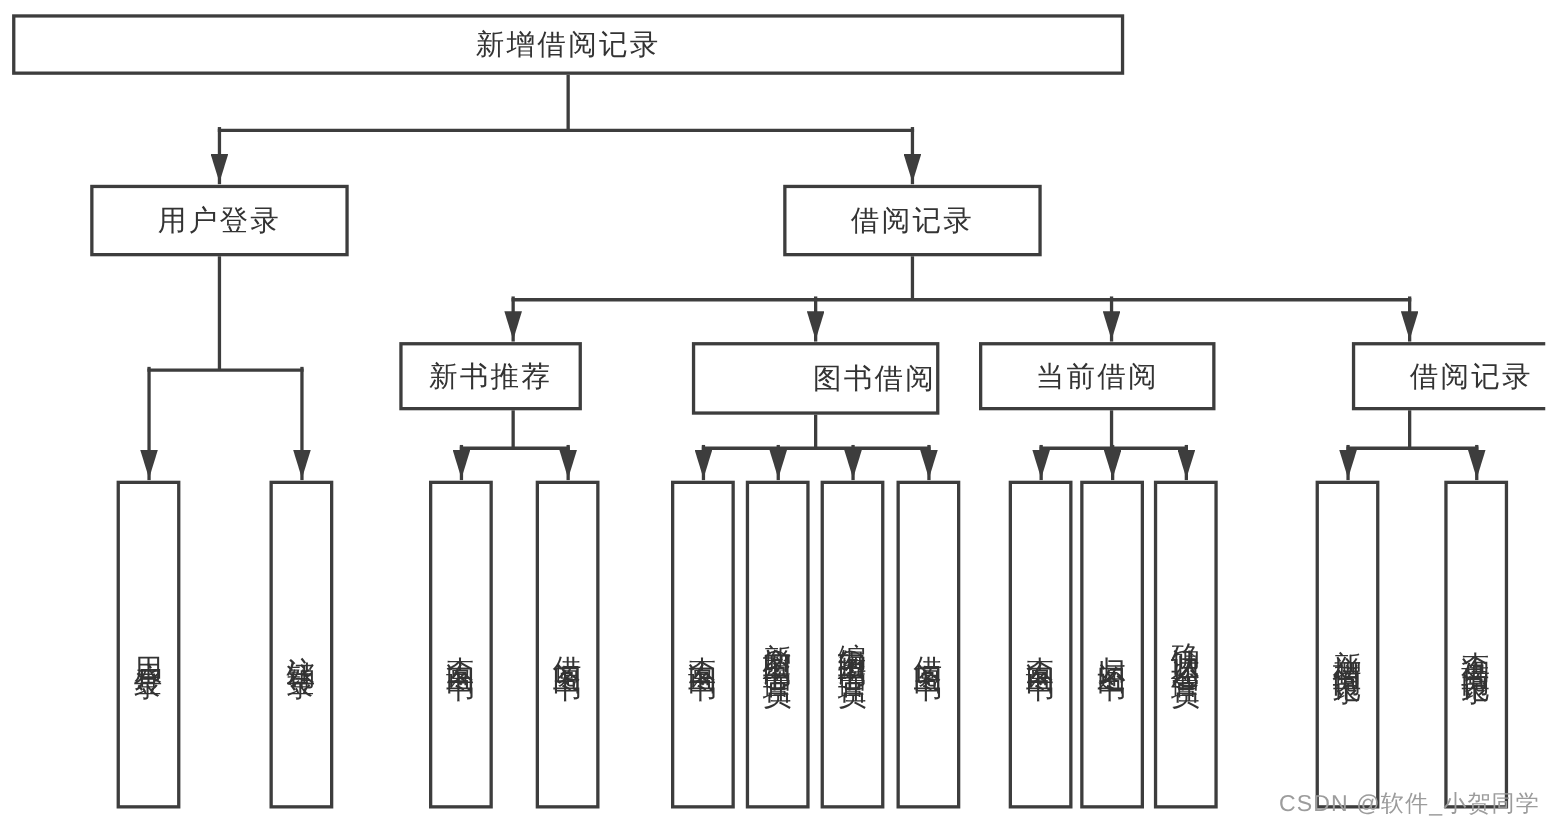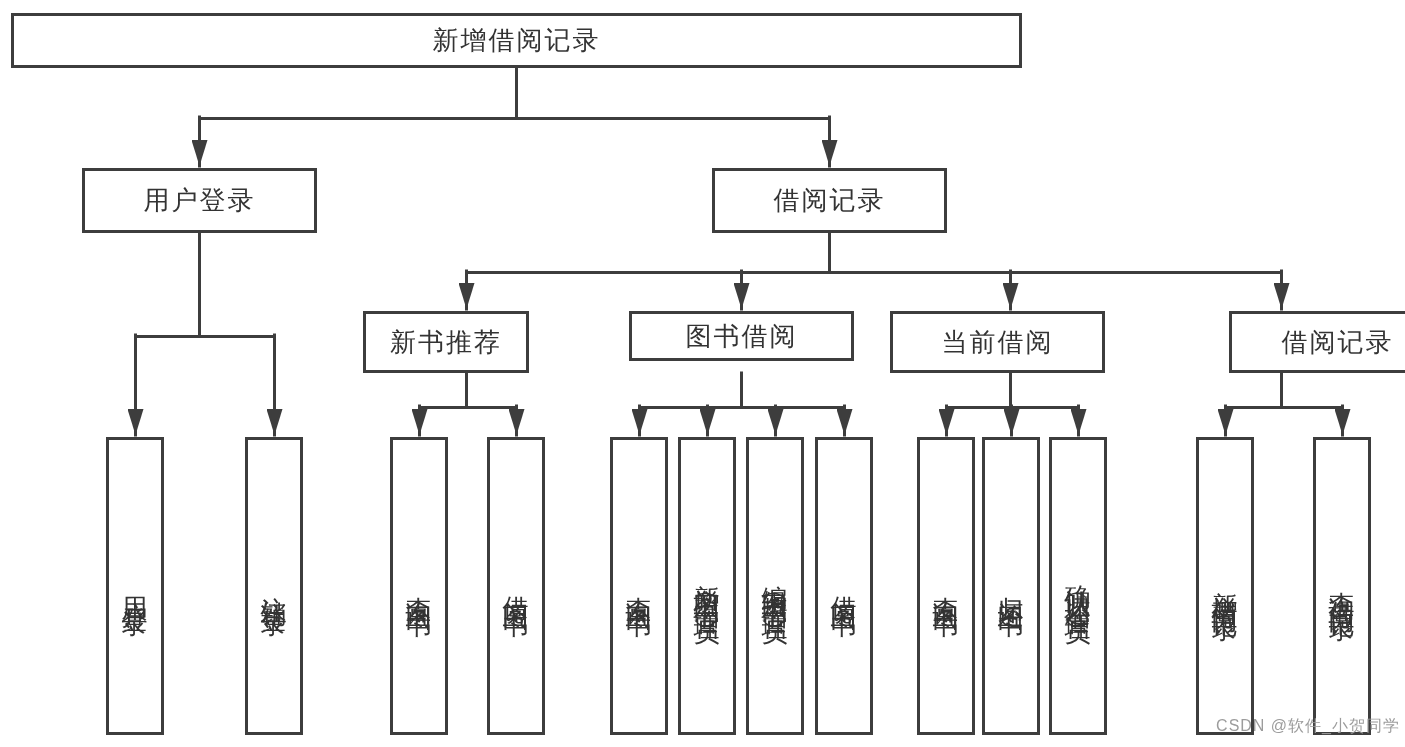--- a/index.html
+++ b/index.html
@@ -39,32 +39,32 @@
     text-orientation: mixed;
     font-size: 26px;
     line-height: 1.0;
     letter-spacing: 5px;
     color: #333333;
   }
   #watermark {
     position: absolute;
     top: 716px;
     right: 5px;
-    font-size: 16px;
+    font-size: 21px;
     letter-spacing: 1px;
     color: #9c9c9c;
     white-space: nowrap;
     z-index: 5;
   }
   
   .n-root  { left: 11px;   top: 13px;  width: 1011px; height: 55px; }
   .n-login { left: 82px;   top: 168px; width: 235px;  height: 65px; }
   .n-mgmt  { left: 712px;  top: 168px; width: 235px;  height: 65px; }
   .n-m1    { left: 363px;  top: 311px; width: 166px;  height: 62px; }
-  .n-m2    { left: 629px;  top: 311px; width: 225px;  height: 50px; }
+  .n-m2    { left: 629px;  top: 311px; width: 225px;  height: 66px; justify-content: flex-end; }
   .n-m3    { left: 890px;  top: 311px; width: 215px;  height: 62px; }
   .n-m4    { left: 1229px; top: 311px; width: 217px;  height: 62px; }
   .L0  { left: 106px; }
   .L1  { left: 245px; }
   .L2  { left: 390px; }
   .L3  { left: 487px; }
   .L4  { left: 610px; }
   .L5  { left: 678px; }
   .L6  { left: 746px; }
   .L7  { left: 815px; }

